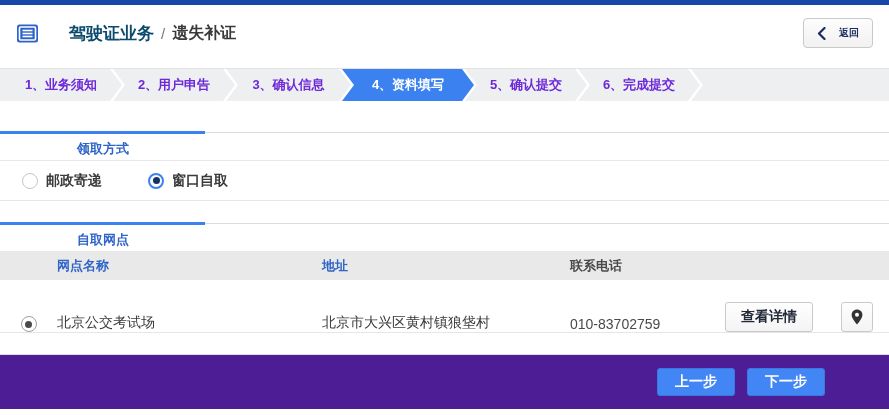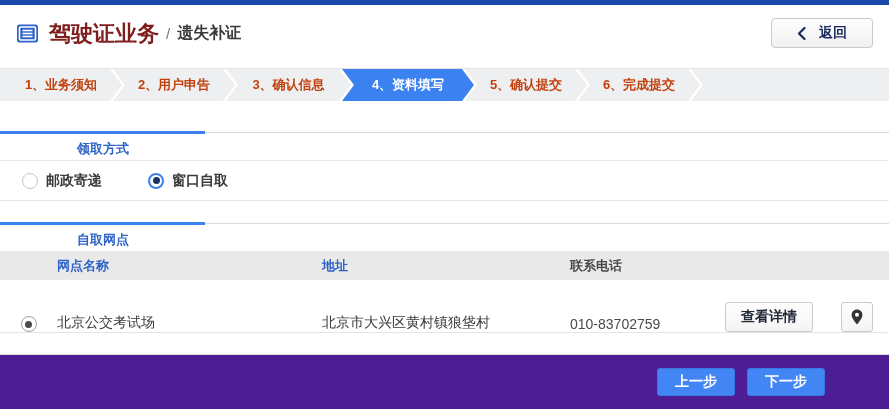--- a/index.html
+++ b/index.html
@@ -7,35 +7,35 @@
   body {
     width:889px; height:415px; overflow:hidden; position:relative;
     font-family:"Liberation Sans","DejaVu Sans",sans-serif; color:#333;
   }
   
   .topbar { height:5px; background:#1849a9; }
 
   
   .header { height:57px; display:flex; align-items:center; padding:0 16px; position:relative; background:#fff; }
   .doc-icon { width:23px; height:23px; margin-right:10px; flex:0 0 auto; }
-  .title-main { color:#7f1d1d; font-size:22px; font-weight:bold; }
+  .title-main { color:#0c4a6e; font-size:17px; font-weight:bold;margin-left:20px; }
   .title-sep  { color:#777; font-size:15px; margin:0 7px; }
   .title-sub  { color:#3a3a3a; font-size:16px; font-weight:bold; }
   .back-btn {
-    position:absolute; right:16px; top:13px; height:30px; padding:0 25px;
+    position:absolute; right:16px; top:13px; height:30px; padding:0 13px;
     display:flex; align-items:center; gap:13px;
     background:linear-gradient(#fdfdfd,#f1f1f1); border:1px solid #c9c9c9; border-radius:4px;
-    color:#1b2b5e; font-size:14px; font-weight:bold; cursor:pointer;
+    color:#1b2b5e; font-size:10px; font-weight:bold; cursor:pointer;
   }
 
   
   .steps { margin-top:6px; display:flex; height:33px; border-top:1px solid #e3e3e3; background:#fff; }
   .step {
     height:32px; line-height:32px; text-align:center;
-    background:#edeff1; color:#c2410c; font-size:13px; font-weight:bold;
+    background:#edeff1; color:#6d28d9; font-size:13px; font-weight:bold;
     clip-path:polygon(0 0, calc(100% - 12px) 0, 100% 50%, calc(100% - 12px) 100%, 0 100%, 12px 50%);
   }
   .step.first { clip-path:polygon(0 0, calc(100% - 12px) 0, 100% 50%, calc(100% - 12px) 100%, 0 100%); }
   .step + .step, .step + .steps-filler { margin-left:-9px; }
   .step.active { background:#3b82f0; color:#fff; }
   .s1{width:122px} .s2{width:122px} .s3{width:125px} .s4{width:132px} .s5{width:122px} .s6{width:122px}
   .steps-filler {
     flex:1; height:32px; background:#edeff1;
     clip-path:polygon(0 0, 100% 0, 100% 100%, 0 100%, 12px 50%);
   }

